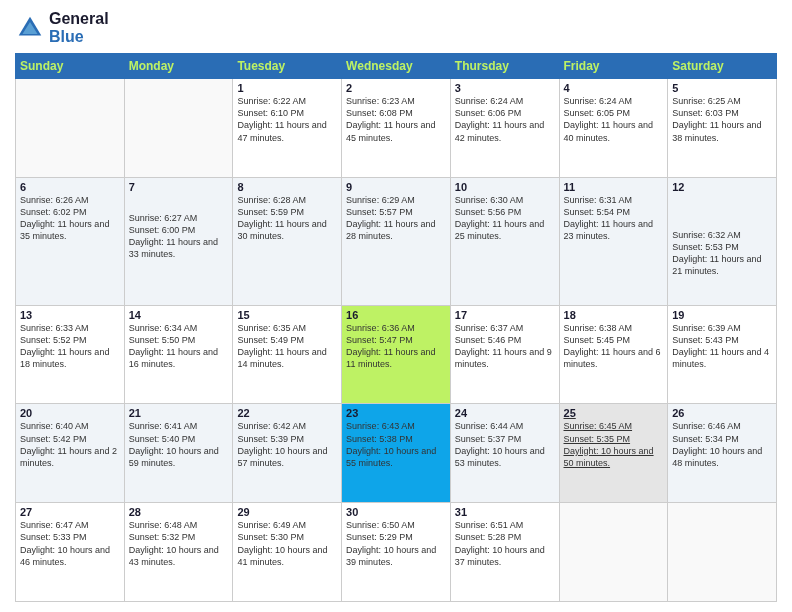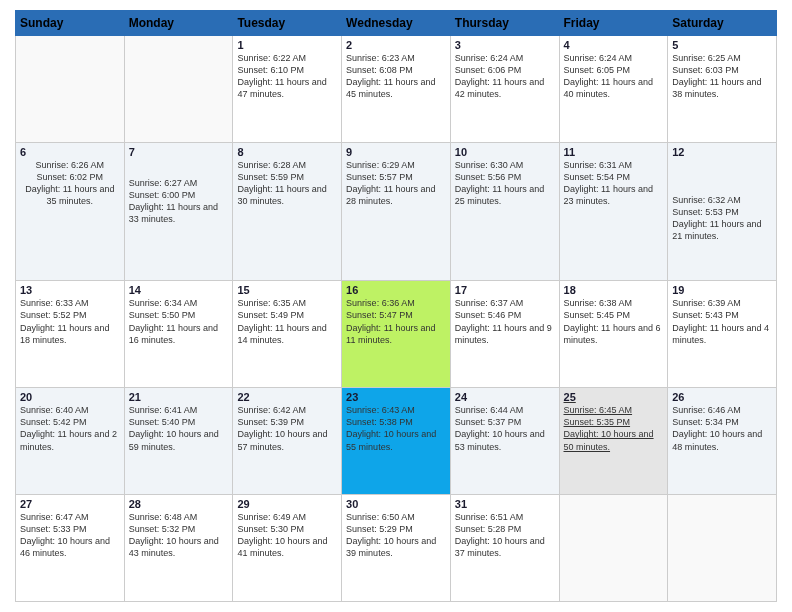--- a/index.html
+++ b/index.html
@@ -48,21 +48,21 @@
     }
     .calendar {
       border: 1px solid #ccc;
       border-collapse: collapse;
       width: 100%;
       flex: 1;
       table-layout: fixed;
     }
     .calendar th {
       background: #2a6db5;
-      color: #000000;
+      color: #bef264;
       font-size: 12px;
       font-weight: bold;
       padding: 5px 4px;
       text-align: left;
       border: 1px solid #2a6db5;
     }
     .calendar td {
       border: 1px solid #ccc;
       vertical-align: top;
       padding: 3px 4px;
@@ -90,20 +90,36 @@
       line-height: 1.35;
     }
     .empty-cell {
       background: #f9f9f9 !important;
     }
   </style>
 </head>
 <body>
 
 <div class="page">
+  <div class="header">
+    <div class="logo">
+      <svg class="logo-icon" viewBox="0 0 40 40">
+        <polygon points="20,5 35,30 5,30" fill="#2a6db5"></polygon>
+        <polygon points="20,12 30,28 10,28" fill="#5a9fd4"></polygon>
+      </svg>
+      <div>
+        <div style="font-size:16px;font-weight:bold;color:#1a1a2e;line-height:1.1;">General</div>
+        <div style="font-size:16px;font-weight:bold;color:#2a6db5;line-height:1.1;">Blue</div>
+      </div>
+    </div>
+    <div class="title-block">
+      <div class="main-title"></div>
+      <div class="subtitle"></div>
+    </div>
+  </div>
 
   <table class="calendar">
     <thead>
       <tr id="days-header">
       <th>Sunday</th>
           <th>Monday</th>
           <th>Tuesday</th>
           <th>Wednesday</th>
           <th>Thursday</th>
           <th>Friday</th>
@@ -141,21 +157,21 @@
           <td style="background: rgb(255, 255, 255);">
             <span class="day-number">5</span>
             <div class="day-info" style="white-space: pre-line;">Sunrise: 6:25 AM
 Sunset: 6:03 PM
 Daylight: 11 hours and 38 minutes.</div>
           </td>
         </tr>
         <tr>
           <td style="background: rgb(240, 244, 248);">
             <span class="day-number">6</span>
-            <div class="day-info" style="white-space: pre-line; text-align: center;">Sunrise: 6:26 AM
+            <div class="day-info" style="white-space: pre-line;">Sunrise: 6:26 AM
 Sunset: 6:02 PM
 Daylight: 11 hours and 35 minutes.</div>
           </td>
           <td style="background: rgb(240, 244, 248);">
             <span class="day-number">7</span>
             <div class="day-info" style="white-space: pre-line; margin-top: 19px;">Sunrise: 6:27 AM
 Sunset: 6:00 PM
 Daylight: 11 hours and 33 minutes.</div>
           </td>
           <td style="background: rgb(240, 244, 248);">

